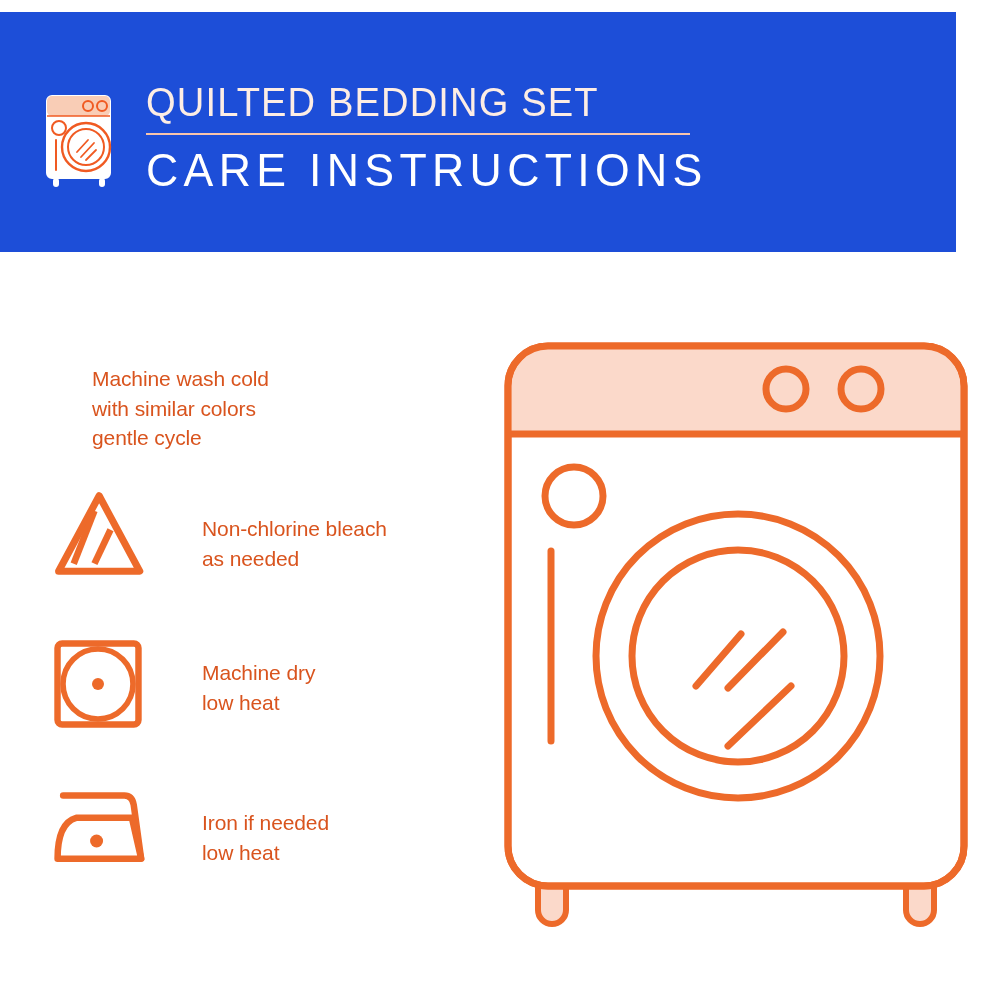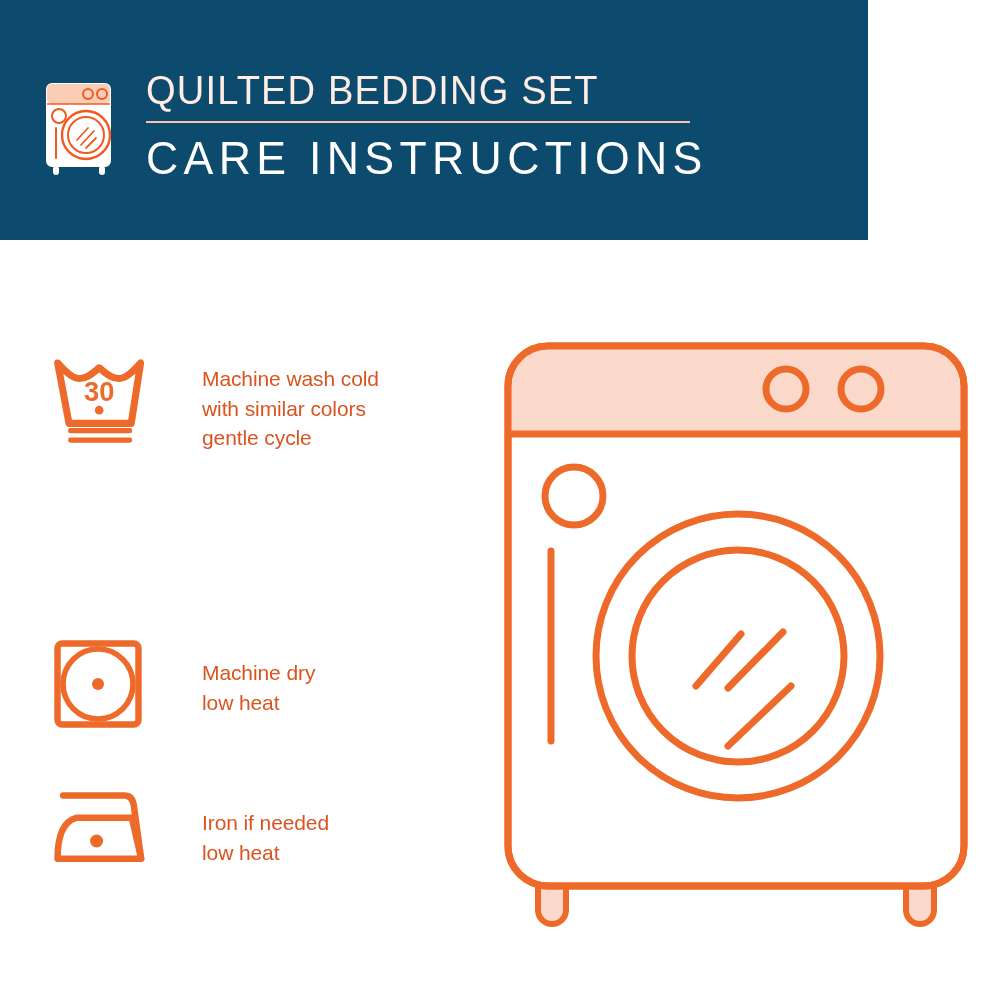--- a/index.html
+++ b/index.html
@@ -12,24 +12,24 @@
     background: #ffffff;
     font-family: "Liberation Sans", sans-serif;
     overflow: hidden;
     position: relative;
   }
 
   
   #header-band {
     position: absolute;
     left: 0;
-    top: 0;
-    width: 868px;
+    top: 12px;
+    width: 956px;
     height: 240px;
-    background: #0c4a6e;
+    background: #1d4ed8;
   }
 
   #header-logo {
     position: absolute;
     left: 44px;
     top: 72px;
     width: 78px;
     height: 104px;
   }
 
@@ -160,39 +160,39 @@
     <div id="title-line-1">QUILTED BEDDING SET</div>
     <div id="title-divider"></div>
     <div id="title-line-2">CARE INSTRUCTIONS</div>
   </div>
 
 </div>
 
 <div id="care-list">
 
   <div class="care-row" id="care-row-0">
-    <div class="care-symbol">
-      <svg viewBox="0 0 106 104" width="100" height="98" xmlns="http://www.w3.org/2000/svg">
-
-        <path d="M6 16 C12 22 18 30 26 32 C36 34 44 26 50 21 C56 26 64 34 74 32 C82 30 88 22 94 16
-                 L84 80 L18 80 Z" fill="none" stroke="#ED6A2A" stroke-width="7.5" stroke-linejoin="round" stroke-linecap="round"></path>
-
-        <rect x="17" y="85" width="68" height="5.5" rx="2.5" fill="#ED6A2A"></rect>
-        <rect x="17" y="95" width="68" height="5.5" rx="2.5" fill="#ED6A2A"></rect>
-
-        <text x="50" y="56" text-anchor="middle" font-family="Liberation Sans, sans-serif" font-size="29" font-weight="bold" fill="#ED6A2A">30</text>
-
-        <circle cx="50" cy="66" r="4.6" fill="#ED6A2A"></circle>
-      </svg>
-    </div>
     <div class="care-text">Machine wash cold
 with similar colors
 gentle cycle</div>
   </div>
 
+  <div class="care-row" id="care-row-1">
+    <div class="care-symbol">
+      <svg viewBox="0 0 106 96" width="100" height="91" xmlns="http://www.w3.org/2000/svg">
+
+        <path d="M50 8 L93 88 L7 88 Z" fill="none" stroke="#ED6A2A" stroke-width="7.5" stroke-linejoin="round"></path>
+
+        <line x1="45" y1="24" x2="23" y2="80" stroke="#ED6A2A" stroke-width="7" stroke-linecap="butt"></line>
+
+        <line x1="62" y1="44" x2="45" y2="80" stroke="#ED6A2A" stroke-width="7" stroke-linecap="butt"></line>
+      </svg>
+    </div>
+    <div class="care-text">Non-chlorine bleach
+as needed</div>
+  </div>
 
   <div class="care-row" id="care-row-2">
     <div class="care-symbol">
       <svg viewBox="0 0 100 100" width="92" height="92" xmlns="http://www.w3.org/2000/svg">
         <rect x="6" y="6" width="88" height="88" rx="5" fill="none" stroke="#ED6A2A" stroke-width="7"></rect>
         <circle cx="50" cy="50" r="38" fill="none" stroke="#ED6A2A" stroke-width="6"></circle>
         <circle cx="50" cy="50" r="6.5" fill="#ED6A2A"></circle>
       </svg>
     </div>
     <div class="care-text">Machine dry

